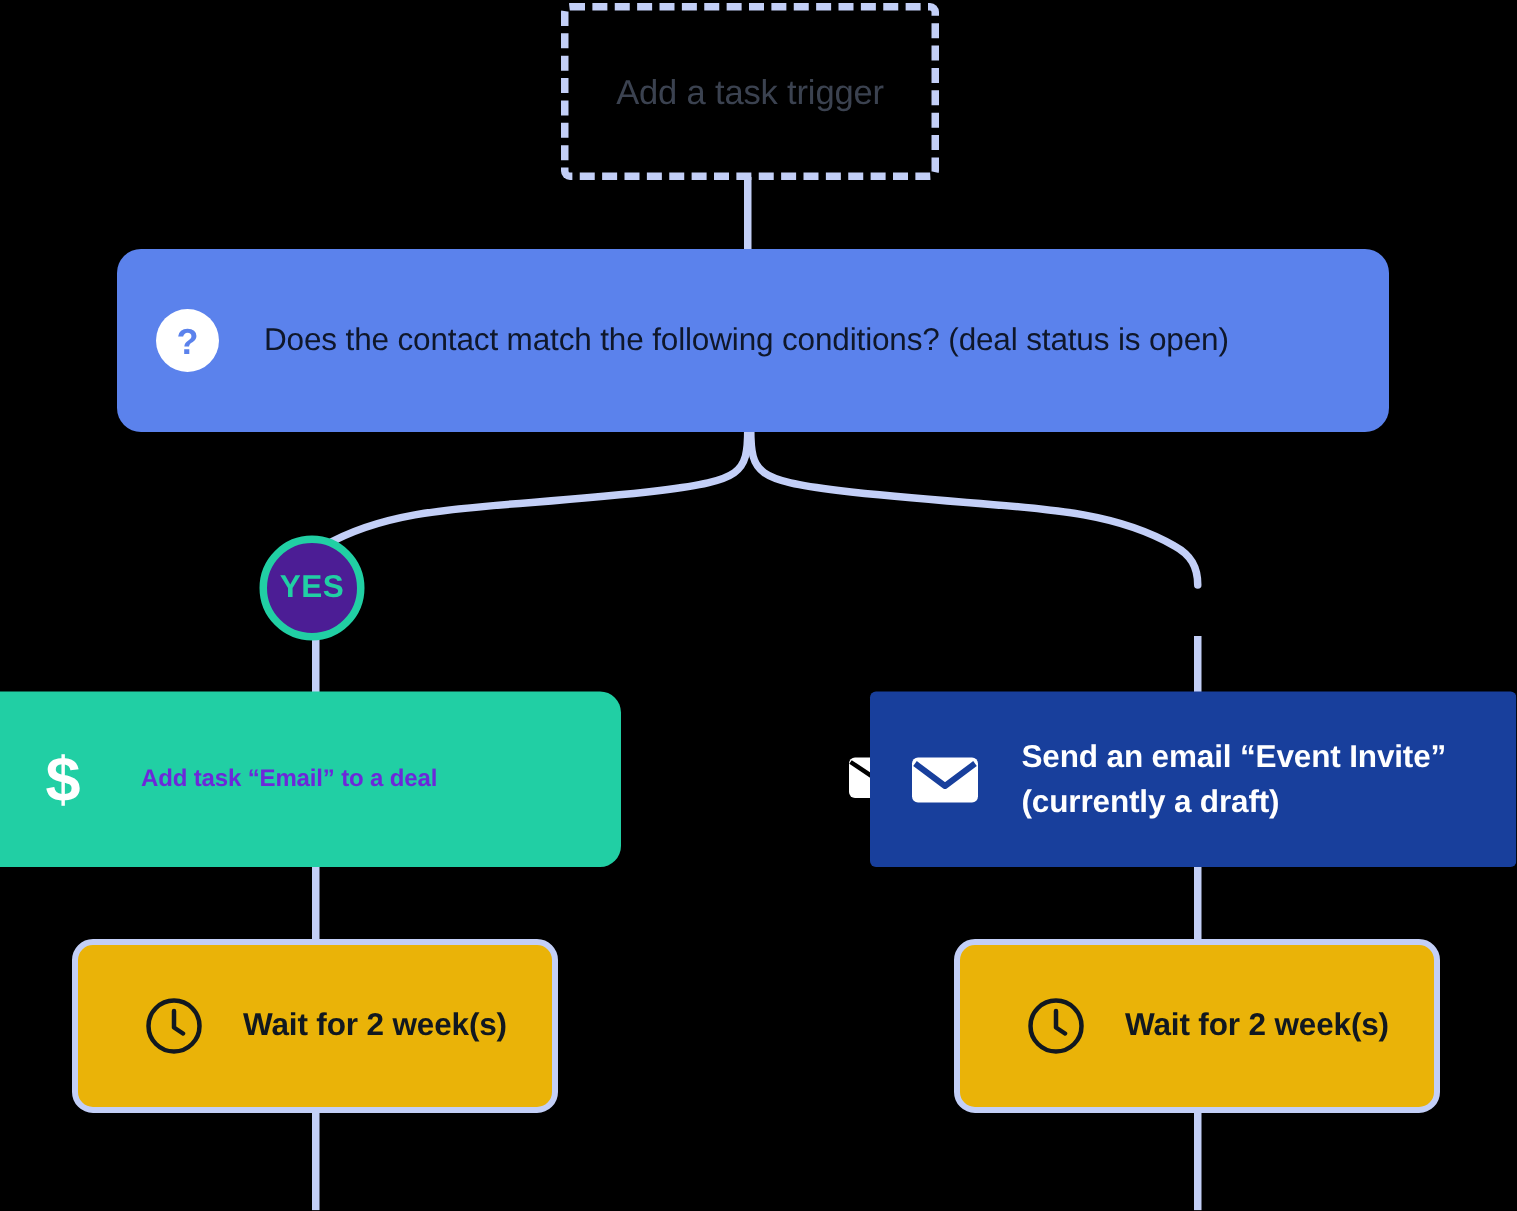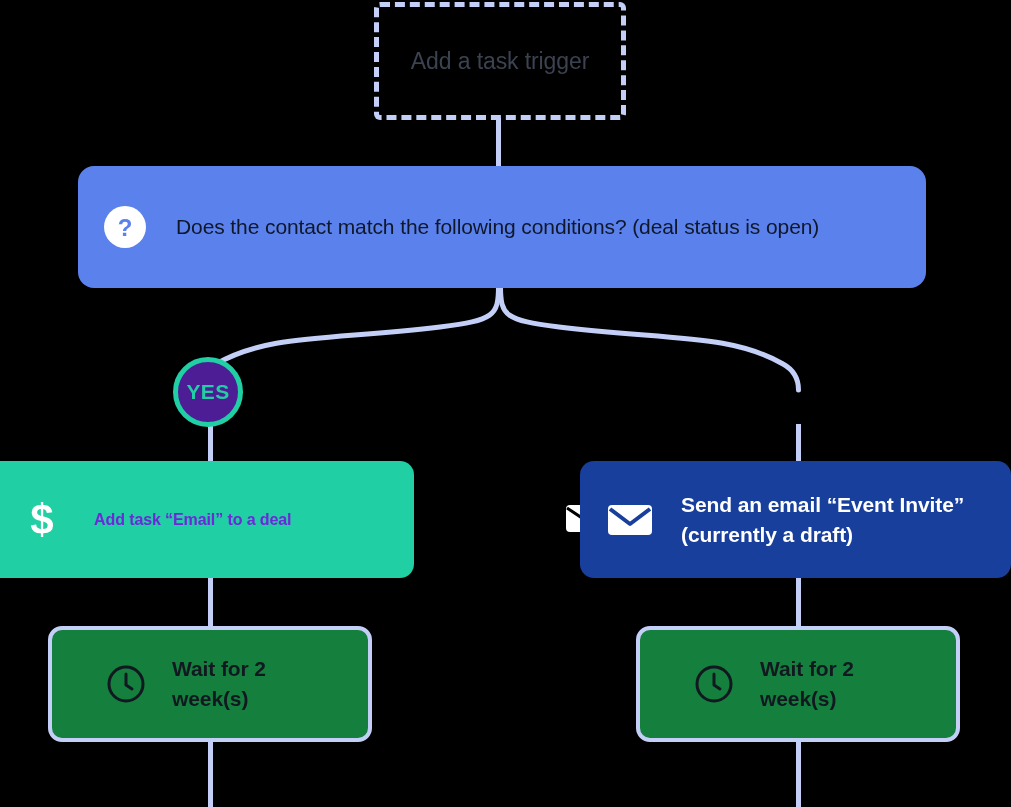--- a/index.html
+++ b/index.html
@@ -106,45 +106,45 @@
   .node-task .node-label { color: #6d28d9; font-weight: 600; font-size: 16px; }
 
   
   .node-email {
     left: 580px;
     top: 461px;
     width: 431px;
     height: 117px;
     background: #183f9c;
     padding: 0 24px;
-    border-radius: 14px;
+    border-radius: 4px;
   }
   .node-email .node-icon { width: 46px; height: 36px; margin-left: 3px; margin-right: 28px; }
   .node-email .node-label { color: #ffffff; font-weight: 600; font-size: 21px; }
 
   
   .ghost-icon {
     position: absolute;
     left: 566px;
     top: 503px;
     width: 20px;
     height: 30px;
     overflow: hidden;
   }
   .ghost-icon svg { position: absolute; left: 0; top: 0; }
 
   
   .node-wait {
     top: 626px;
     width: 324px;
     height: 116px;
-    background: #15803d;
+    background: #eab308;
     border: 4px solid #c3cff7;
     border-radius: 14px;
-    padding: 0 32px;
+    padding: 0 22px;
   }
   .node-wait.left  { left: 48px; }
   .node-wait.right { left: 636px; }
   .node-wait .node-icon { width: 40px; height: 40px; margin-left: 22px; margin-right: 26px; }
   .node-wait .node-label { color: #111820; font-weight: 600; font-size: 21px; }
 
   
   .badge {
     position: absolute;
     width: 70px;

